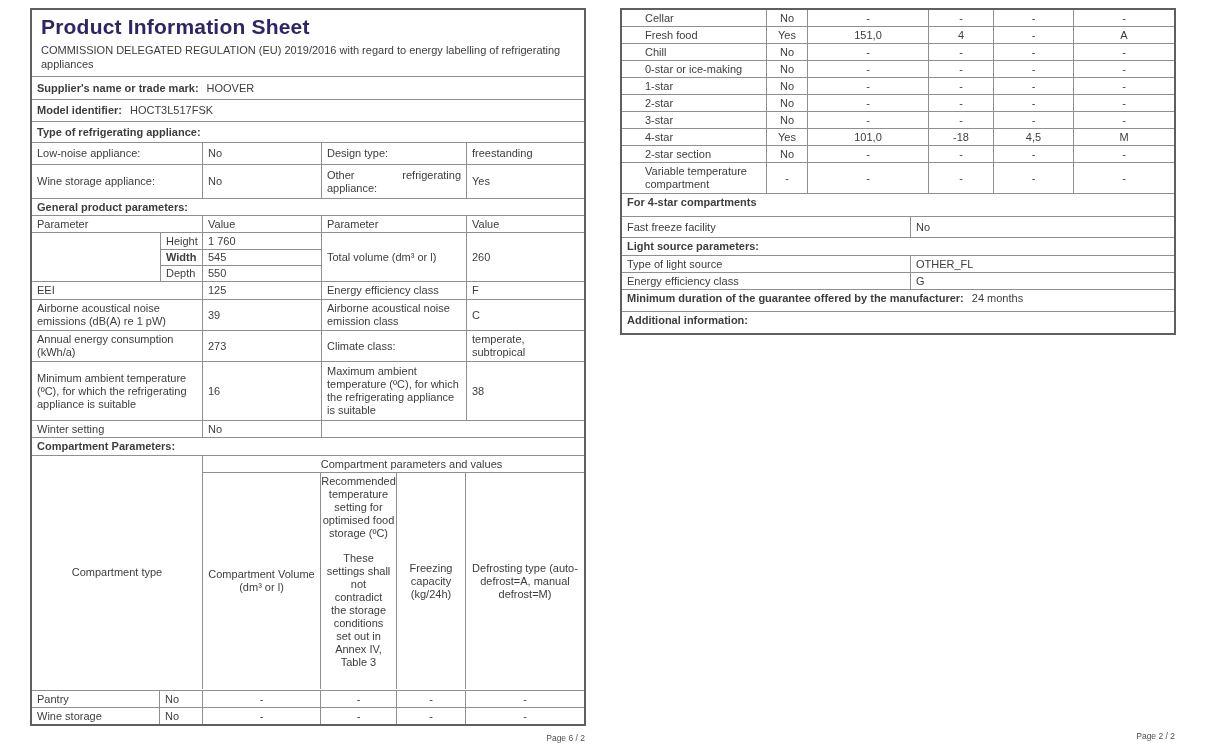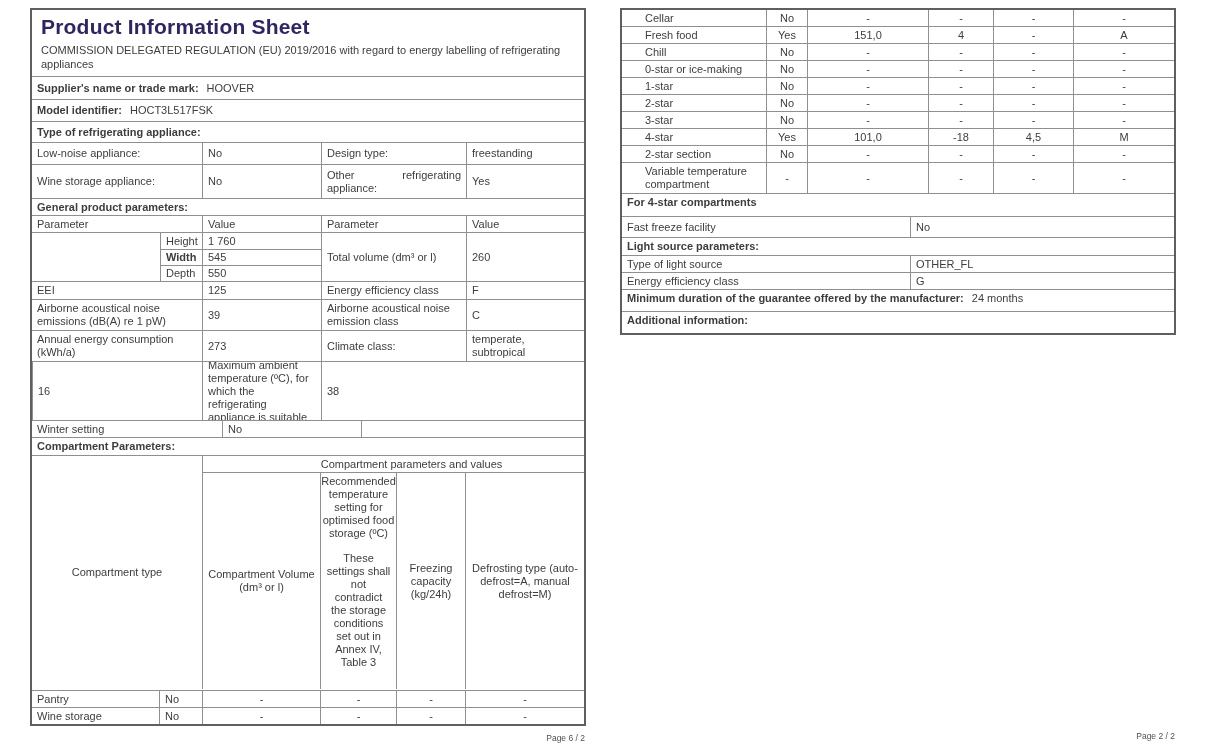--- a/index.html
+++ b/index.html
@@ -19,21 +19,21 @@
     padding:1px 5px; display:flex; align-items:center; overflow:hidden;
     box-sizing:border-box;
   }
   .cell.nb { border-left:none; }
   .c   { justify-content:center; text-align:center; }
   .top { align-items:flex-start; padding-top:2px; }
   .bold { font-weight:bold; }
   .val-gap { margin-left:8px; }
   .justify { display:block; text-align:justify; }
   .g4  { grid-template-columns:170px 119px 145px 1fr; }
-  .g3w { grid-template-columns:170px 119px 1fr;gap:20px; }
+  .g3w { grid-template-columns:170px 119px 1fr; }
   .gdim{ grid-template-columns:128px 42px 119px 145px 1fr; grid-template-rows:16px 16px 16px; }
   .ghdr{ grid-template-columns:170px 118px 76px 69px 1fr; grid-template-rows:16px 217px; }
   .gc1 { grid-template-columns:127px 43px 118px 76px 69px 1fr; }
   .gc2 { grid-template-columns:126px 41px 121px 65px 80px 1fr;padding-left:18px; }
   .g2  { grid-template-columns:288px 1fr; }
   .bt { border-top:1px solid #8f8f8f; }
   .title-block { padding:5px 9px 2px 9px; display:block; }
   .doc-title { font-size:21px; font-weight:bold; color:#2d2564; line-height:24px; letter-spacing:0.2px; }
   .doc-subtitle { font-size:11px; line-height:14px; margin-top:4px; display:block; }
   .footer { position:absolute; right:1px; font-size:8.5px; color:#4f4f4f; }
@@ -128,20 +128,21 @@
     </div>
 
     <div class="row g4" style="height:30px">
       <div class="cell nb">Annual energy consumption (kWh/a)</div>
       <div class="cell">273</div>
       <div class="cell">Climate class:</div>
       <div class="cell">temperate, subtropical</div>
     </div>
 
     <div class="row g4" style="height:58px">
+      <div class="cell nb">Minimum ambient temperature (ºC), for which the refrigerating appliance is suitable</div>
       <div class="cell">16</div>
       <div class="cell">Maximum ambient temperature (ºC), for which the refrigerating appliance is suitable</div>
       <div class="cell">38</div>
     </div>
 
     <div class="row g3w" style="height:16px">
       <div class="cell nb">Winter setting</div>
       <div class="cell">No</div>
       <div class="cell"></div>
     </div>

